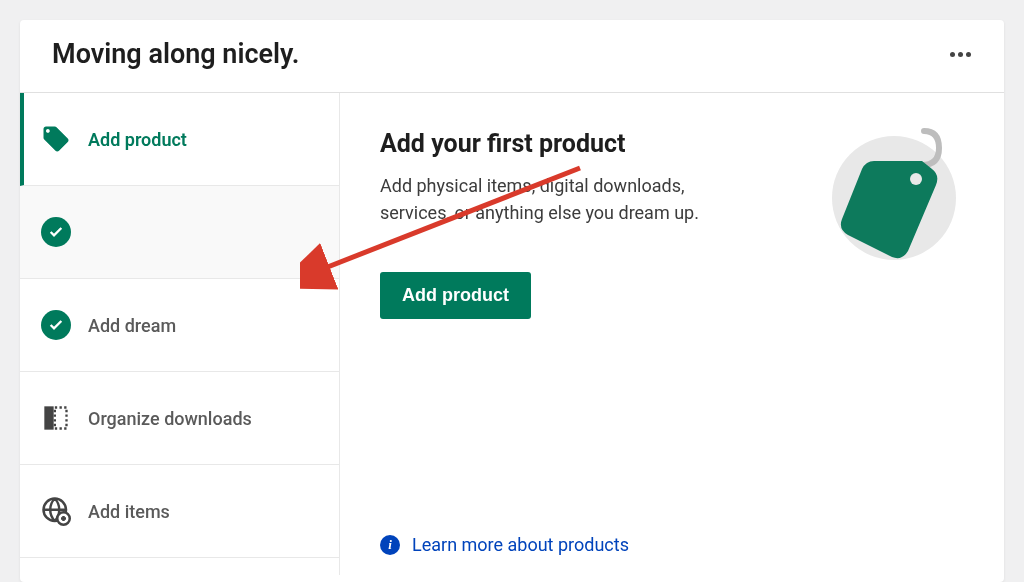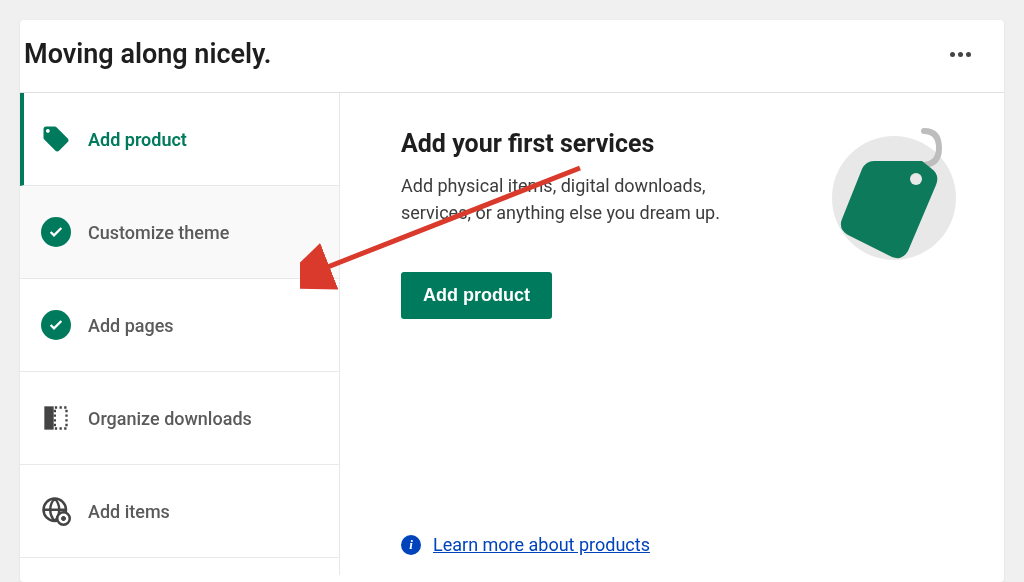--- a/index.html
+++ b/index.html
@@ -16,21 +16,21 @@
       border-radius: 4px;
       box-shadow: 0 1px 3px rgba(0,0,0,0.08);
       height: 100%;
       position: relative;
       overflow: hidden;
     }
     .card-header {
       display: flex;
       justify-content: space-between;
       align-items: center;
-      padding: 18px 25px 22px 4px;
+      padding: 18px 25px 22px 32px;
       border-bottom: 1px solid #e0e0e0;
     }
     .card-title {
       font-size: 27px;
       font-weight: 600;
       color: #1e1e1e;
     }
     .more-icon {
       display: flex;
       gap: 3px;
@@ -39,21 +39,20 @@
     }
     .more-icon span {
       width: 5px;
       height: 5px;
       background: #444;
       border-radius: 50%;
     }
     .card-body {
       display: flex;
       height: calc(100% - 80px);
-      gap: 21px;
     }
     .sidebar {
       width: 320px;
       border-right: 1px solid #e8e8e8;
     }
     .sidebar-item {
       display: flex;
       align-items: center;
       padding: 30px 20px;
       border-bottom: 1px solid #e8e8e8;
@@ -136,21 +135,20 @@
       align-items: center;
       justify-content: center;
       font-size: 13px;
       font-weight: bold;
       font-style: italic;
       font-family: Georgia, serif;
     }
     .learn-link {
       color: #0043bb;
       font-size: 18px;
-      text-decoration: underline;
       cursor: pointer;
     }
     .hero-image {
       position: absolute;
       right: 40px;
       top: 30px;
     }
     .arrow-overlay {
       position: absolute;
       top: 140px;
@@ -185,32 +183,31 @@
       </div>
 
       <div class="sidebar-item item-2">
         <span class="sidebar-icon">
           <span class="check-circle">
             <svg width="16" height="16" viewBox="0 0 24 24" fill="none" stroke="#fff" stroke-width="3.5">
               <polyline points="20 6 9 17 4 12"></polyline>
             </svg>
           </span>
         </span>
-        <span class="sidebar-label">Customize theme</span>
       </div>
 
       <div class="sidebar-item">
         <span class="sidebar-icon">
           <span class="check-circle">
             <svg width="16" height="16" viewBox="0 0 24 24" fill="none" stroke="#fff" stroke-width="3.5">
               <polyline points="20 6 9 17 4 12"></polyline>
             </svg>
           </span>
         </span>
-        <span class="sidebar-label">Add pages</span>
+        <span class="sidebar-label">Add dream</span>
       </div>
 
       <div class="sidebar-item">
         <span class="sidebar-icon">
           <svg width="28" height="28" viewBox="0 0 24 24" fill="none" stroke="#444" stroke-width="2">
             <rect x="3" y="3" width="6" height="18" fill="#444"></rect>
             <rect x="11" y="3" width="10" height="18" stroke-dasharray="2,2" fill="none"></rect>
           </svg>
         </span>
         <span class="sidebar-label">Organize downloads</span>
@@ -223,21 +220,21 @@
             <path d="M2 11h18M11 2a13 13 0 0 1 0 18M11 2a13 13 0 0 0 0 18"></path>
             <circle cx="18" cy="18" r="5" fill="#fff" stroke="#444"></circle>
             <path d="M18 16v4M16 18h4" stroke="#444"></path>
           </svg>
         </span>
         <span class="sidebar-label">Add items</span>
       </div>
 
     </div>
     <div class="main">
-      <h2 class="main-title">Add your first services</h2>
+      <h2 class="main-title">Add your first product</h2>
       <p class="main-desc">Add physical items, digital downloads, services, or anything else you dream up.</p>
       <button class="primary-btn">Add product</button>
 
       <div class="hero-image">
         <svg width="140" height="140" viewBox="0 0 140 140">
           <circle cx="70" cy="75" r="62" fill="#e8e8e8"></circle>
           <path d="M 100 8 Q 115 8 115 25 Q 115 42 98 42" fill="none" stroke="#bdbdbd" stroke-width="6" stroke-linecap="round"></path>
           <path d="M 98 38 L 50 38 Q 42 38 38 46 L 18 96 Q 14 106 24 112 L 68 134 Q 78 138 84 128 L 112 62 Q 116 52 108 46 Z" fill="#0d7a5c"></path>
           <circle cx="92" cy="56" r="6" fill="#e8e8e8"></circle>
         </svg>

